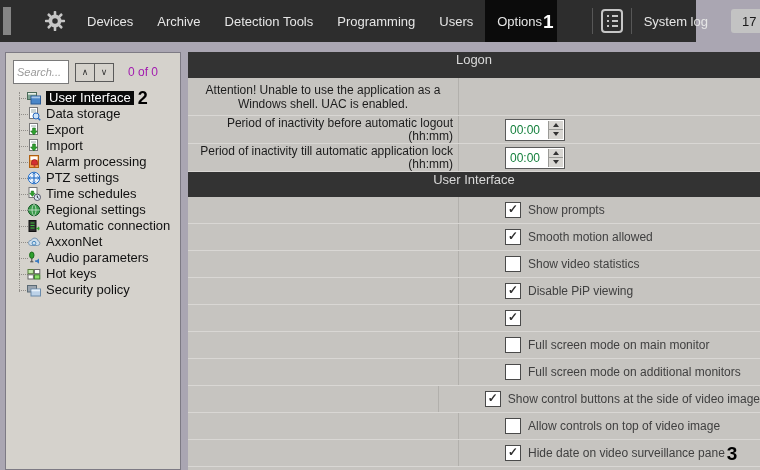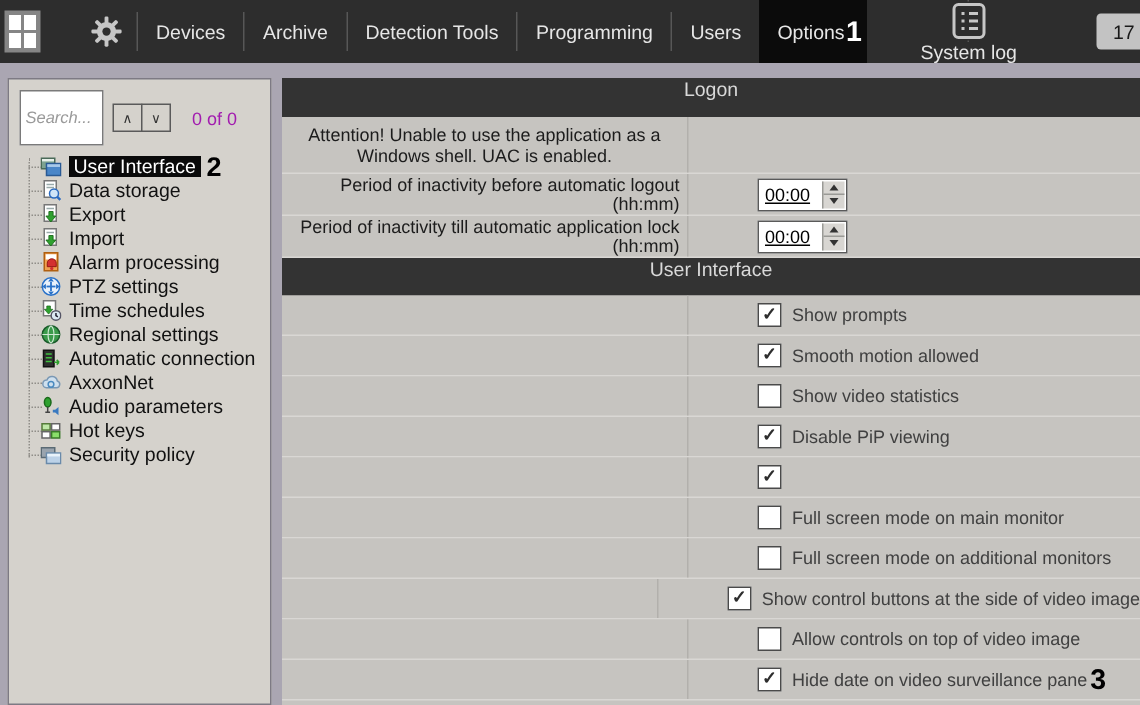--- a/index.html
+++ b/index.html
@@ -1,42 +1,42 @@
 <!DOCTYPE html>
 <html><head>
 <meta charset="utf-8">
 <style>
   html,body{margin:0;padding:0;}
   .screen{position:relative;width:760px;height:470px;overflow:hidden;
     background:#aaa6b2;font-family:"Liberation Sans",sans-serif;
     -webkit-font-smoothing:antialiased;}
 
   
-  .topbar{position:absolute;left:0;top:0;width:760px;height:42px;background:#2d2d2d;
+  .topbar{position:absolute;left:0;top:0;width:696px;height:42px;background:#2d2d2d;
     display:flex;align-items:stretch;color:#e6e6e6;font-size:13px;}
   .tile-btn{align-self:center;margin-left:3px;width:24px;height:28px;background:#858585;
     display:grid;grid-template-columns:1fr 1fr;grid-template-rows:1fr 1fr;gap:2px;padding:3px;box-sizing:border-box;}
   .tile-btn div{background:#fff;}
   .gear-wrap{align-self:center;margin-left:33px;width:22px;height:22px;}
   .tb-sep{align-self:center;width:1px;height:26px;background:#575757;}
   .tb-sep.first{margin-left:9px;}
   .menu-item{display:flex;align-items:center;padding:0 12px;cursor:default;white-space:nowrap;}
   .menu-item.active{background:#0b0b0b;padding-right:3px;}
   .menu-annot{font-weight:bold;font-size:19px;color:#fff;margin-left:1px;line-height:1;}
-  .syslog-group{display:flex;align-items:center;margin-left:24px;flex-direction:column;}
+  .syslog-group{display:flex;align-items:center;margin-left:35px;}
   .syslog-icon{margin:0 6px;width:26px;height:26px;}
   .syslog-label{padding:0 12px;white-space:nowrap;}
   .clock-chip{position:absolute;left:731px;top:9px;width:60px;height:24px;background:#c3c3c3;
     border-radius:3px;color:#1a1a1a;font-size:13px;display:flex;align-items:center;padding-left:11px;box-sizing:border-box;}
 
   
   .sidebar{position:absolute;left:5px;top:52px;width:176px;bottom:0;background:#d5d2cc;
     border:1px solid #7d7a84;box-sizing:border-box;}
   .search-row{display:flex;align-items:center;margin:7px 6px 4px 7px;}
-  .search-input{width:56px;height:37px;border:1px solid #7a7a7a;background:#fff;
+  .search-input{width:56px;height:24px;border:1px solid #7a7a7a;background:#fff;
     font-size:11px;font-style:italic;padding:0 3px;box-sizing:border-box;outline:none;
     font-family:"Liberation Sans",sans-serif;}
   .search-input::placeholder{color:#9a9a9a;}
   .nav-btn{width:20px;height:19px;margin-left:6px;background:#d5d2cc;border:1px solid #5a5a5a;
     font-size:9px;color:#333;display:flex;align-items:center;justify-content:center;box-sizing:border-box;}
   .nav-btn + .nav-btn{margin-left:-1px;}
   .search-count{margin-left:14px;font-size:12px;color:#a21caf;}
   .tree{list-style:none;margin:6px 0 0 0;padding:0;position:relative;height:208px;}
   .tree::before{content:"";position:absolute;left:13px;top:2px;bottom:6px;border-left:1px dotted #908d88;}
   .tree li{position:relative;height:16px;display:flex;align-items:center;padding-left:40px;
@@ -65,21 +65,21 @@
 
   .cb{width:14px;height:14px;background:#fff;border:1px solid #4a4a4a;box-sizing:content-box;
     font-size:12px;line-height:13px;text-align:center;color:#2e2e2e;font-weight:bold;cursor:default;}
   .cb.disabled{background:#d9d8d5;border-color:#b5b3af;}
   .cblabel{margin-left:7px;font-size:12px;color:#404040;white-space:nowrap;}
   .cblabel.disabled{color:#8d8b88;}
   .row-annot{font-weight:bold;font-size:19px;color:#000;margin-left:2px;line-height:1;}
 
   .spin{width:58px;height:20px;background:#fff;border:1px solid #5a5a5a;position:relative;box-sizing:content-box;}
   .spin input{border:none;width:38px;height:18px;margin:1px 0 0 0;font-size:12px;padding:0 0 0 4px;
-    background:transparent;outline:none;font-family:"Liberation Sans",sans-serif;color:#000000;text-decoration:underline;}
+    background:transparent;outline:none;font-family:"Liberation Sans",sans-serif;color:#15803d;}
   .spin-btns{position:absolute;right:1px;top:1px;bottom:1px;width:14px;background:#d8d6d2;
     border-left:1px solid #9a9a96;display:flex;flex-direction:column;}
   .spin-up,.spin-down{flex:1;display:flex;align-items:center;justify-content:center;}
   .spin-down{border-top:1px solid #9a9a96;}
   .tri-up{width:0;height:0;border-left:3px solid transparent;border-right:3px solid transparent;border-bottom:4px solid #333;}
   .tri-down{width:0;height:0;border-left:3px solid transparent;border-right:3px solid transparent;border-top:4px solid #333;}
 </style>
 </head>
 <body>
 

